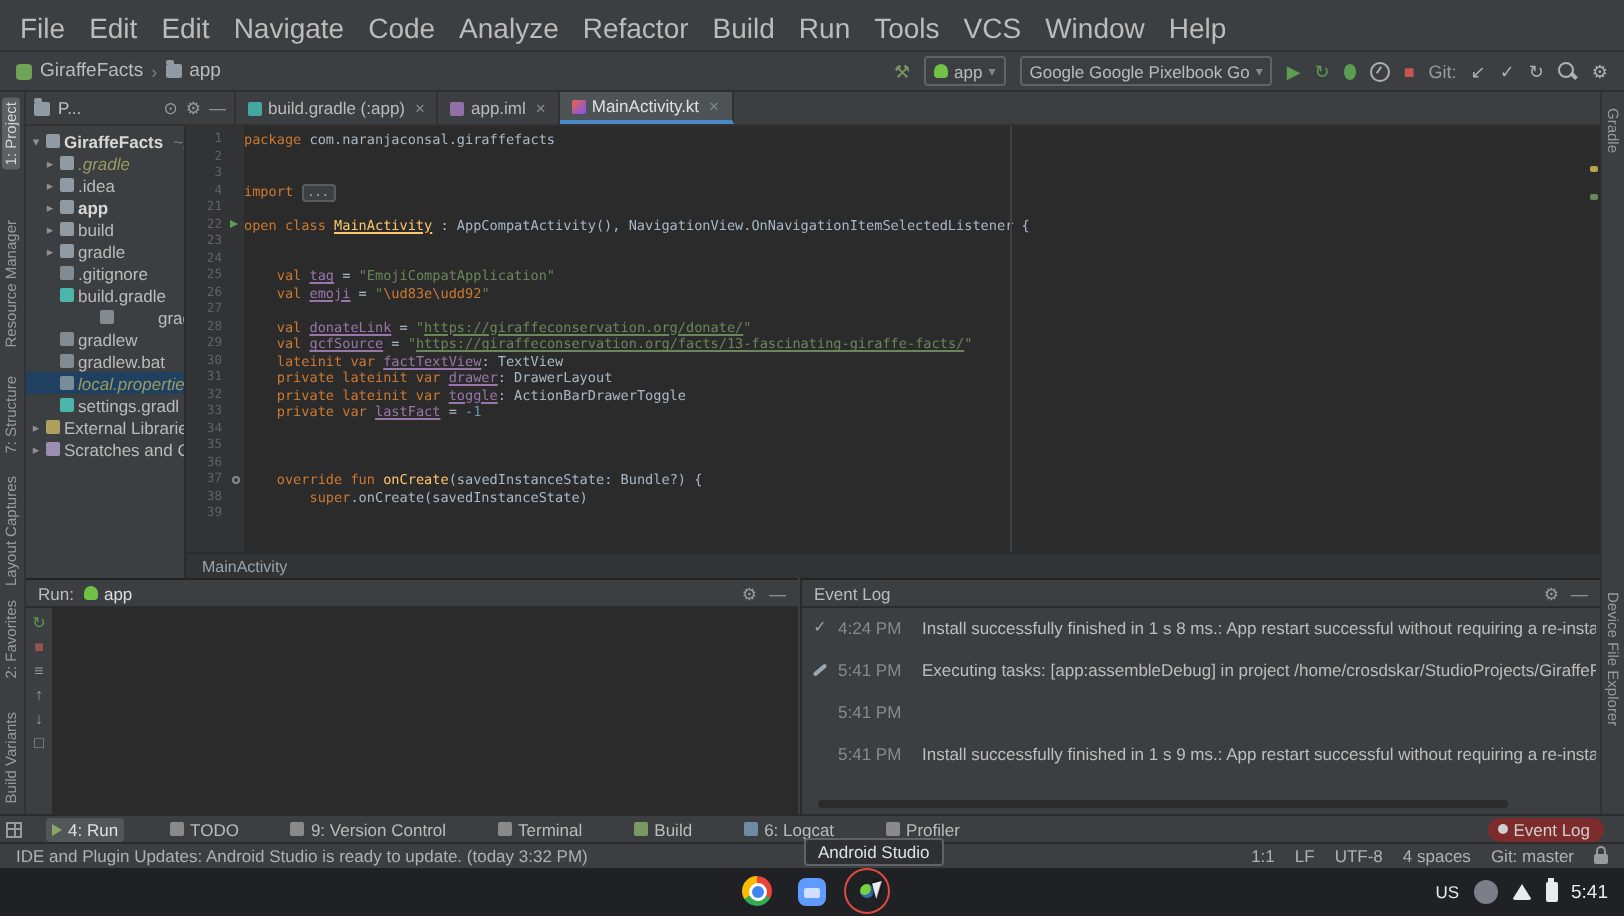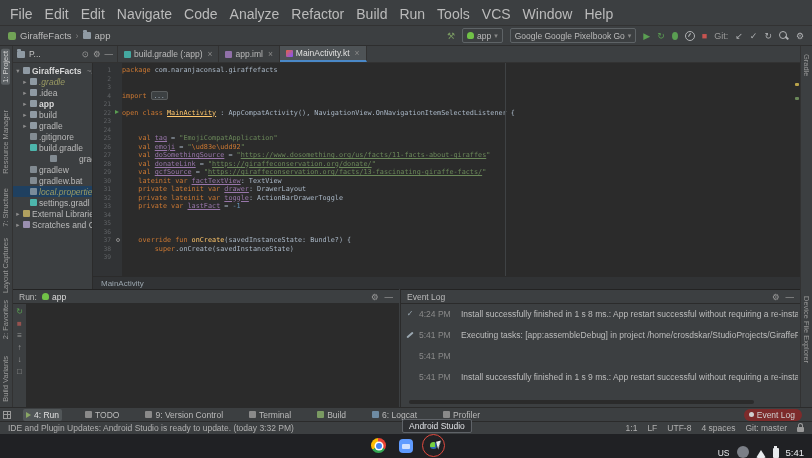--- a/index.html
+++ b/index.html
@@ -157,21 +157,21 @@
   .chrome::after{content:"";position:absolute;left:4.5px;top:4.5px;width:6px;height:6px;border-radius:50%;
                  background:#4285f4;box-shadow:0 0 0 1.5px #fff;}
   .files{width:14px;height:14px;border-radius:4px;background:#5f9bff;position:relative;margin-top:1px;}
   .files::after{content:"";position:absolute;left:3px;top:5px;width:8px;height:5px;background:#cfe0ff;border-radius:1px;}
   .as-wrap{position:relative;width:15px;height:15px;}
   .as-wrap::before{content:"";position:absolute;left:-4px;top:-4px;width:21px;height:21px;
                    border:1.5px solid #e04a3f;border-radius:50%;}
   .asicon{width:15px;height:15px;border-radius:50%;background:#16222e;position:relative;}
   .asicon::after{content:"";position:absolute;left:4px;top:4px;width:7px;height:7px;border-radius:50%;
                  background:radial-gradient(circle at 35% 35%,#78d23f 0 45%,#2f6db2 46% 100%);}
-  .tb-tray{position:absolute;right:8px;top:0;height:24px;display:flex;align-items:flex-end;gap:7px;}
+  .tb-tray{position:absolute;right:8px;top:0;height:24px;display:flex;align-items:center;gap:7px;}
   .kb-badge{font-size:8.5px;color:#e8eaed;}
   .avatar{width:12px;height:12px;border-radius:50%;background:#7b7f87;}
   .wifi{width:0;height:0;border-left:5px solid transparent;border-right:5px solid transparent;
         border-bottom:8px solid #e8eaed;border-radius:2px;}
   .battery{width:6px;height:10px;background:#e8eaed;border-radius:1px;position:relative;}
   .battery::before{content:"";position:absolute;left:1.5px;top:-2px;width:3px;height:2px;background:#e8eaed;}
   .clock{font-size:9.5px;color:#e8eaed;}
   .os-tooltip{position:absolute;left:402px;top:419px;background:#2e3033;border:1px solid #5f6368;
               color:#dfe1e5;font-size:8.5px;padding:1px 6px;border-radius:2px;z-index:50;white-space:nowrap;}
   .mouse-cursor{position:absolute;left:437px;top:441px;width:0;height:0;z-index:60;
@@ -406,21 +406,20 @@
           <span class="ct"><span class="tk-kw">    val </span><span class="tk-prop">tag</span><span class="tk-pl"> = </span><span class="tk-str">"EmojiCompatApplication"</span></span>
         </div>
         <div class="cl">
           <span class="ln">26</span>
           <span class="gut"></span>
           <span class="ct"><span class="tk-kw">    val </span><span class="tk-prop">emoji</span><span class="tk-pl"> = </span><span class="tk-str">"</span><span class="tk-esc">\ud83e\udd92</span><span class="tk-str">"</span></span>
         </div>
         <div class="cl">
           <span class="ln">27</span>
           <span class="gut"></span>
-          <span class="ct"><span class="tk-kw">    val </span><span class="tk-prop">doSomethingSource</span><span class="tk-pl"> = </span><span class="tk-str">"</span><span class="tk-strlink">https://www.dosomething.org/us/facts/11-facts-about-giraffes</span><span class="tk-str">"</span></span>
         </div>
         <div class="cl">
           <span class="ln">28</span>
           <span class="gut"></span>
           <span class="ct"><span class="tk-kw">    val </span><span class="tk-prop">donateLink</span><span class="tk-pl"> = </span><span class="tk-str">"</span><span class="tk-strlink">https://giraffeconservation.org/donate/</span><span class="tk-str">"</span></span>
         </div>
         <div class="cl">
           <span class="ln">29</span>
           <span class="gut"></span>
           <span class="ct"><span class="tk-kw">    val </span><span class="tk-prop">gcfSource</span><span class="tk-pl"> = </span><span class="tk-str">"</span><span class="tk-strlink">https://giraffeconservation.org/facts/13-fascinating-giraffe-facts/</span><span class="tk-str">"</span></span>

